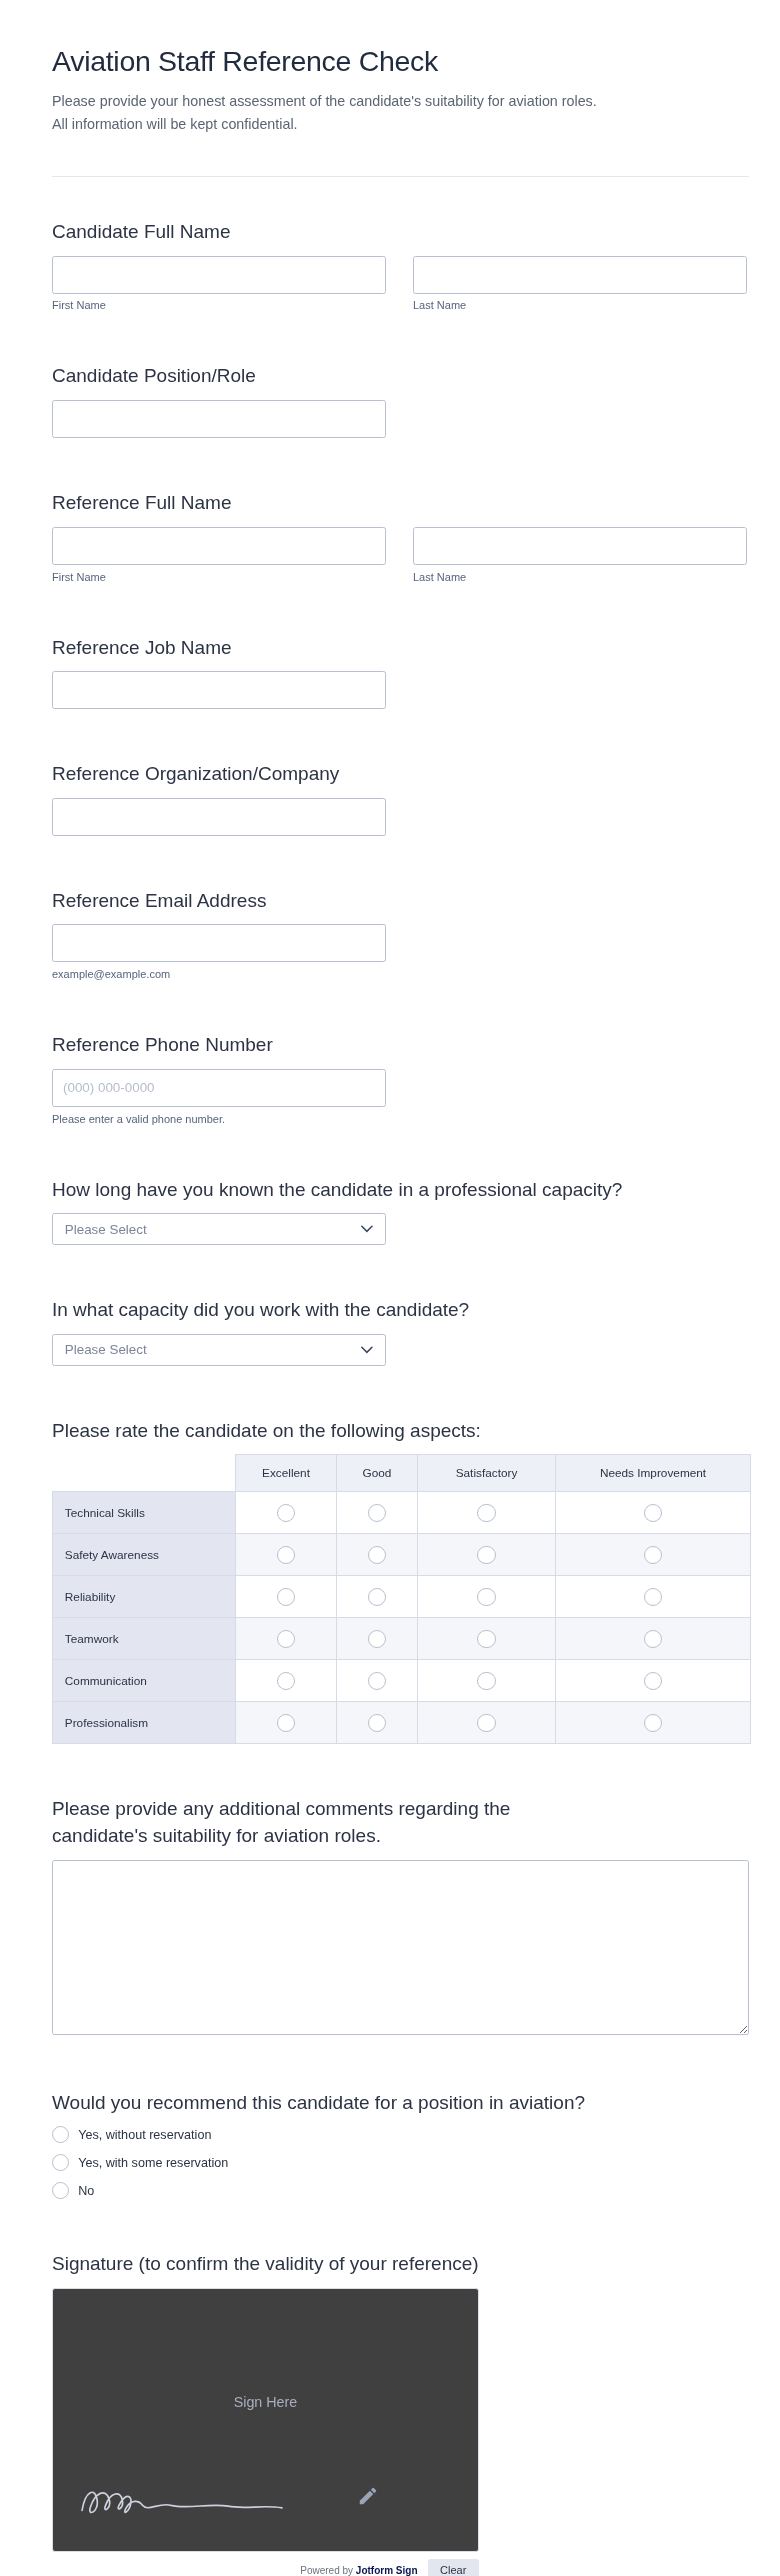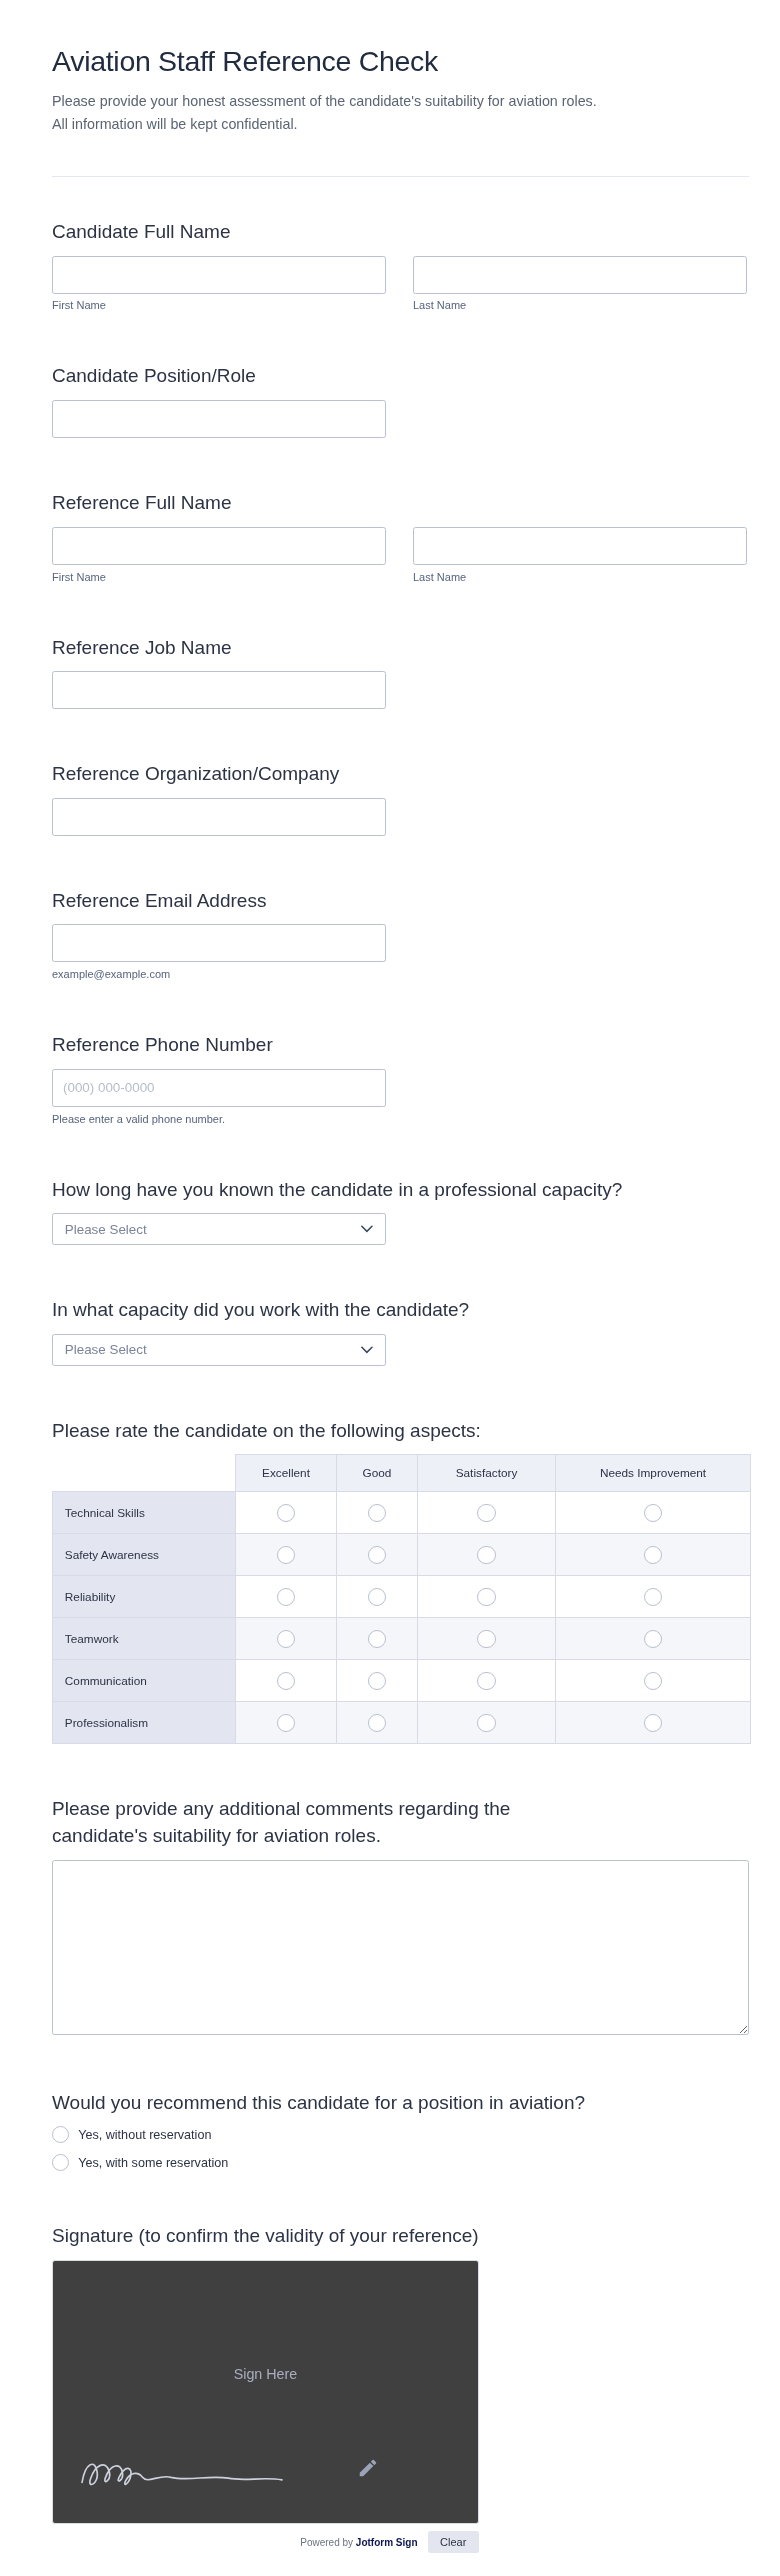--- a/index.html
+++ b/index.html
@@ -379,20 +379,24 @@
   <div class="q">
     <span class="qlabel">Would you recommend this candidate for a position in aviation?</span>
     <div class="option-row">
       <span class="radio radio--sm"></span>
       <span class="option-label">Yes, without reservation</span>
     </div>
     <div class="option-row">
       <span class="radio radio--sm"></span>
       <span class="option-label">Yes, with some reservation</span>
     </div>
+    <div class="option-row">
+      <span class="radio radio--sm"></span>
+      <span class="option-label">No</span>
+    </div>
   </div>
 
   <div class="q">
     <span class="qlabel">Signature (to confirm the validity of your reference)</span>
     <div class="sig-box">
       <span class="sign-here">Sign Here</span>
       <svg class="squiggle" width="210" height="44" viewBox="0 0 250 52">
         <path d="M6 36 C10 12 22 8 24 24 C26 38 12 44 16 32 C22 14 34 10 38 22 C42 34 30 40 34 30 C40 14 52 12 54 24 C56 34 46 38 50 30 C58 14 66 18 64 28 C62 38 54 42 58 34 C64 22 74 24 78 30 C84 38 98 26 112 30 C132 35 158 27 180 31 C200 35 222 29 244 33" fill="none" stroke="#ccd1dd" stroke-width="2" stroke-linecap="round"></path>
       </svg>
       <svg class="pen-icon" width="22" height="22" viewBox="0 0 24 24">

